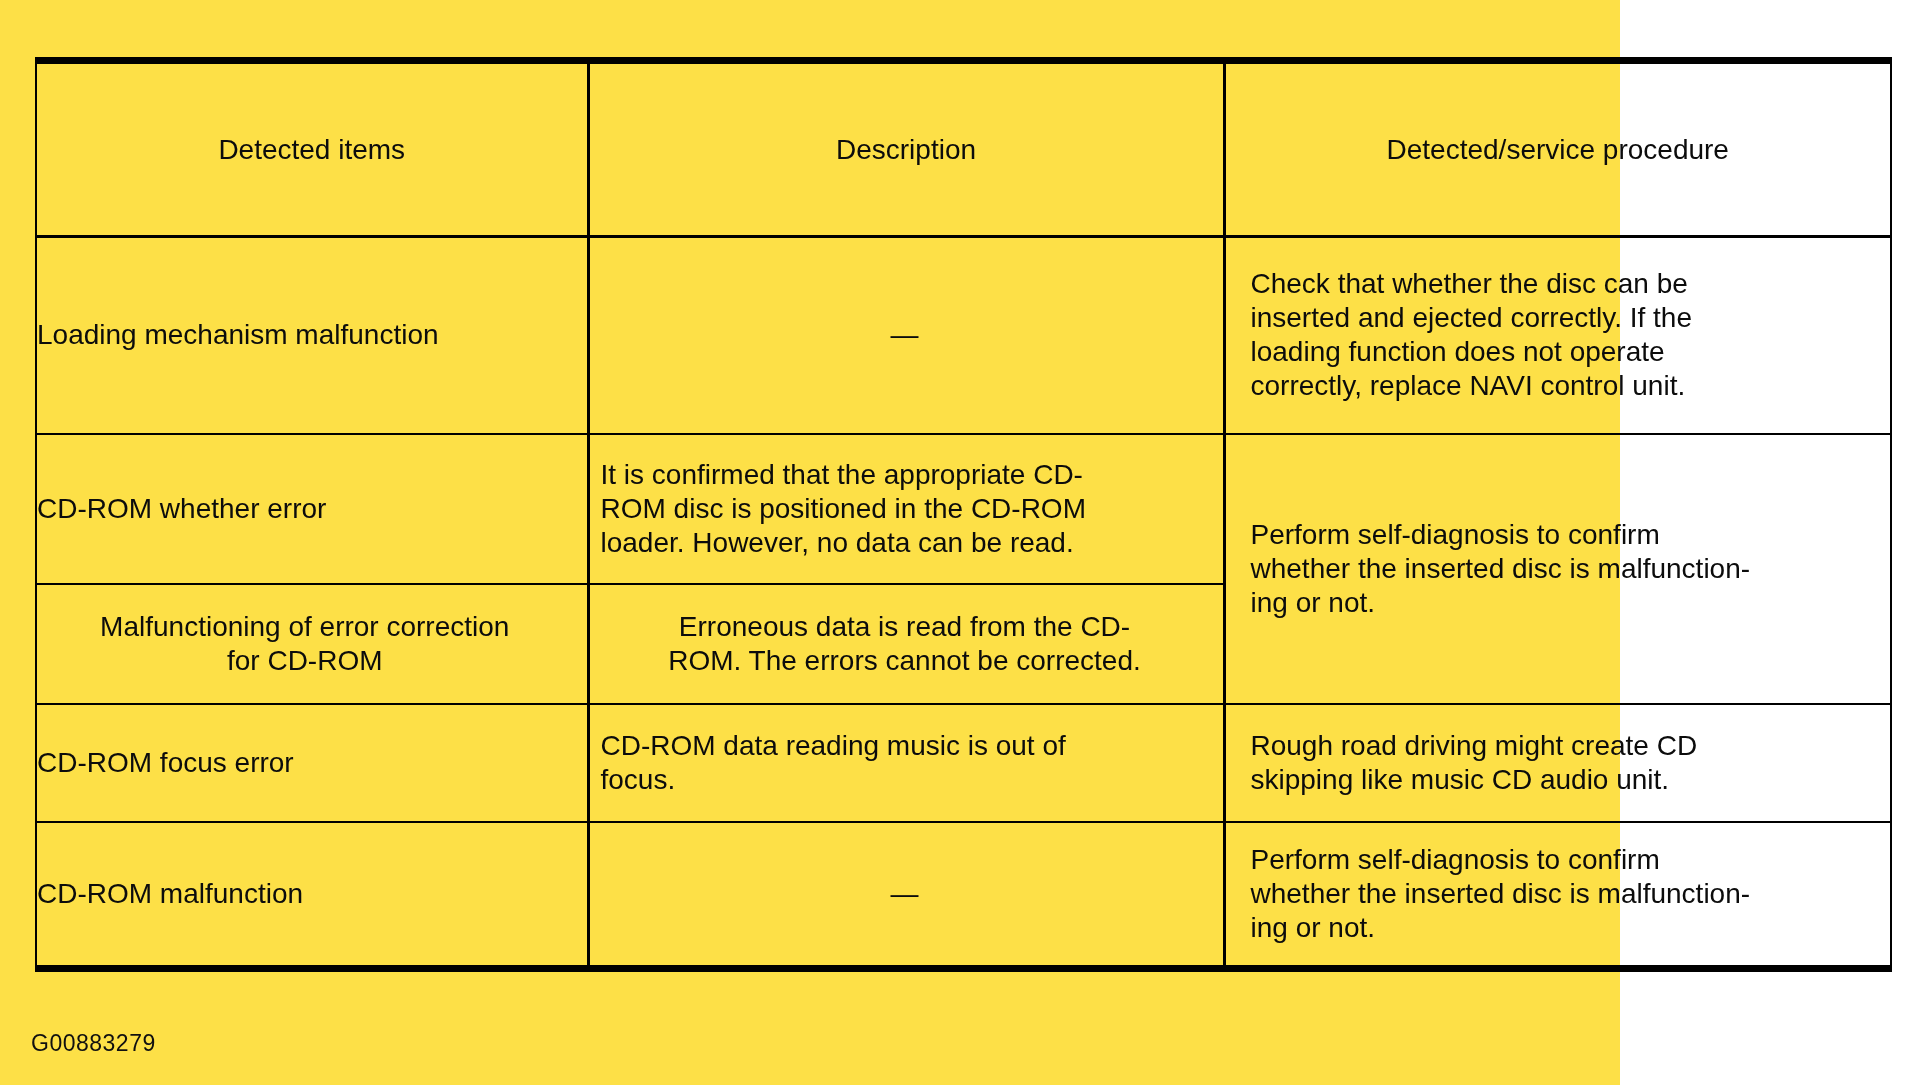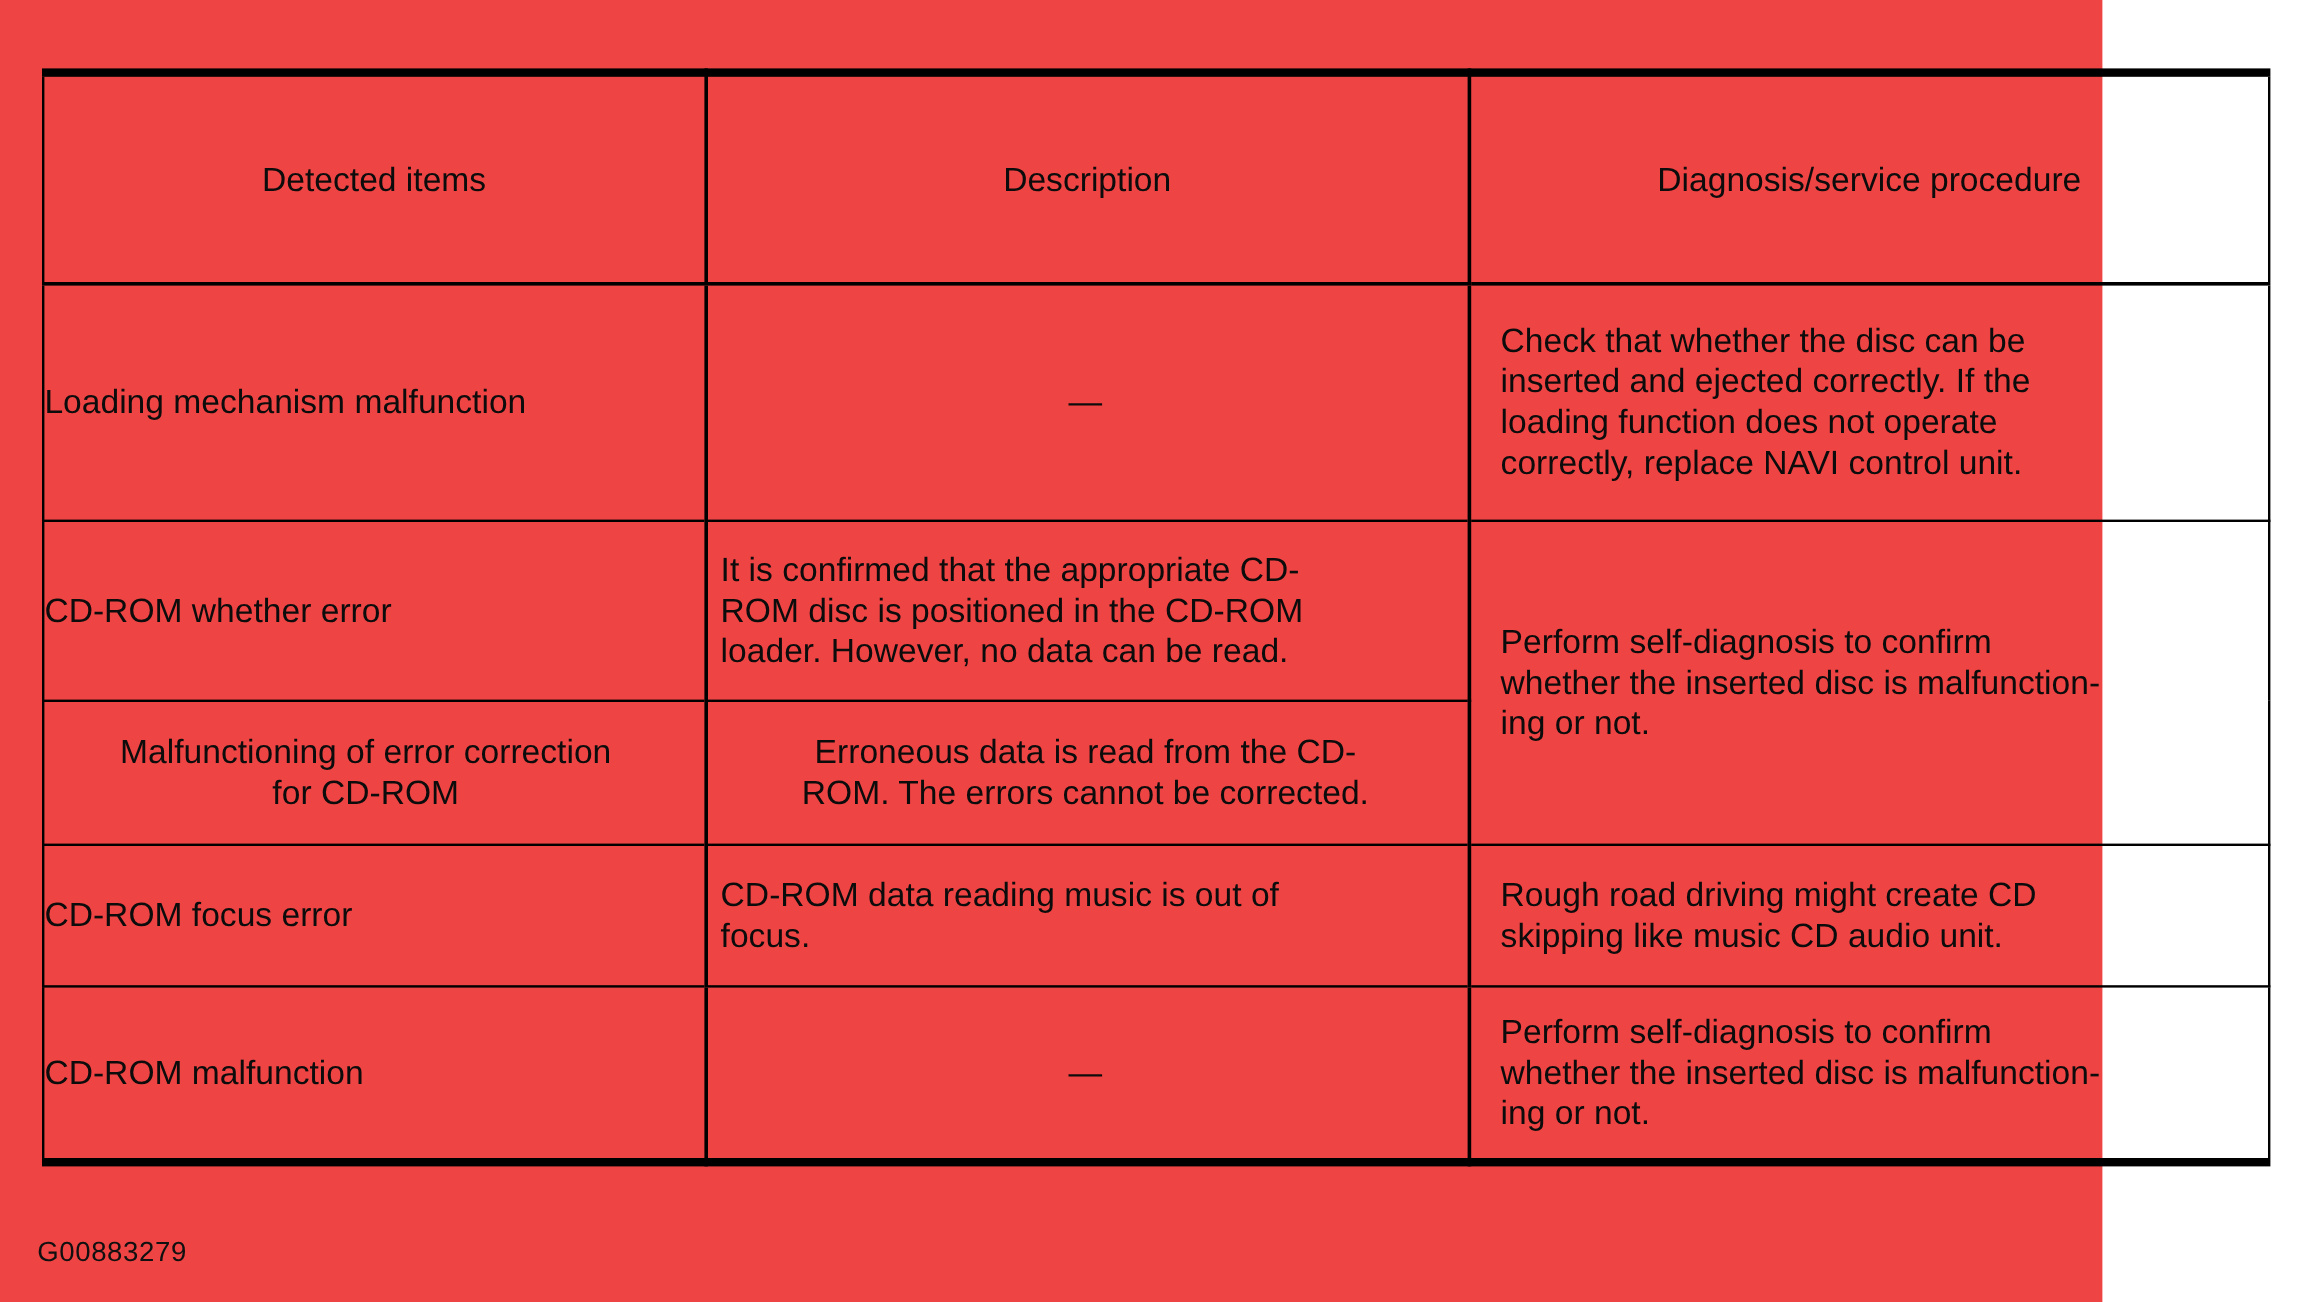--- a/index.html
+++ b/index.html
@@ -7,23 +7,23 @@
     padding: 0;
     width: 1918px;
     height: 1085px;
     background: #ffffff;
     font-family: "Liberation Sans", sans-serif;
     color: #0a0a0a;
     overflow: hidden;
   }
   .page {
     position: relative;
-    width: 1752px;
+    width: 1620px;
     height: 1085px;
-    background: #ef4444;
+    background: #fde047;
   }
   table.diag {
     position: absolute;
     left: 35px;
     top: 57px;
     width: 1855px;
     border-collapse: collapse;
     table-layout: fixed;
     border-top: 7px solid #000;
     border-bottom: 7px solid #000;
@@ -86,21 +86,21 @@
   <table class="diag">
     <colgroup>
       <col class="c1">
         <col class="c2">
         <col class="c3">
     </colgroup>
     <tbody>
         <tr class="row-header">
       <th class="col1">Detected items</th>
       <th class="col2">Description</th>
-      <th class="col3">Diagnosis/service procedure</th>
+      <th class="col3">Detected/service procedure</th>
     </tr>
 
     <tr class="row-1">
       <td class="col1">Loading mechanism malfunction</td>
       <td class="col2 dash-cell">—</td>
       <td class="col3">Check that whether the disc can be
 inserted and ejected correctly. If the
 loading function does not operate
 correctly, replace NAVI control unit.</td>
     </tr>

